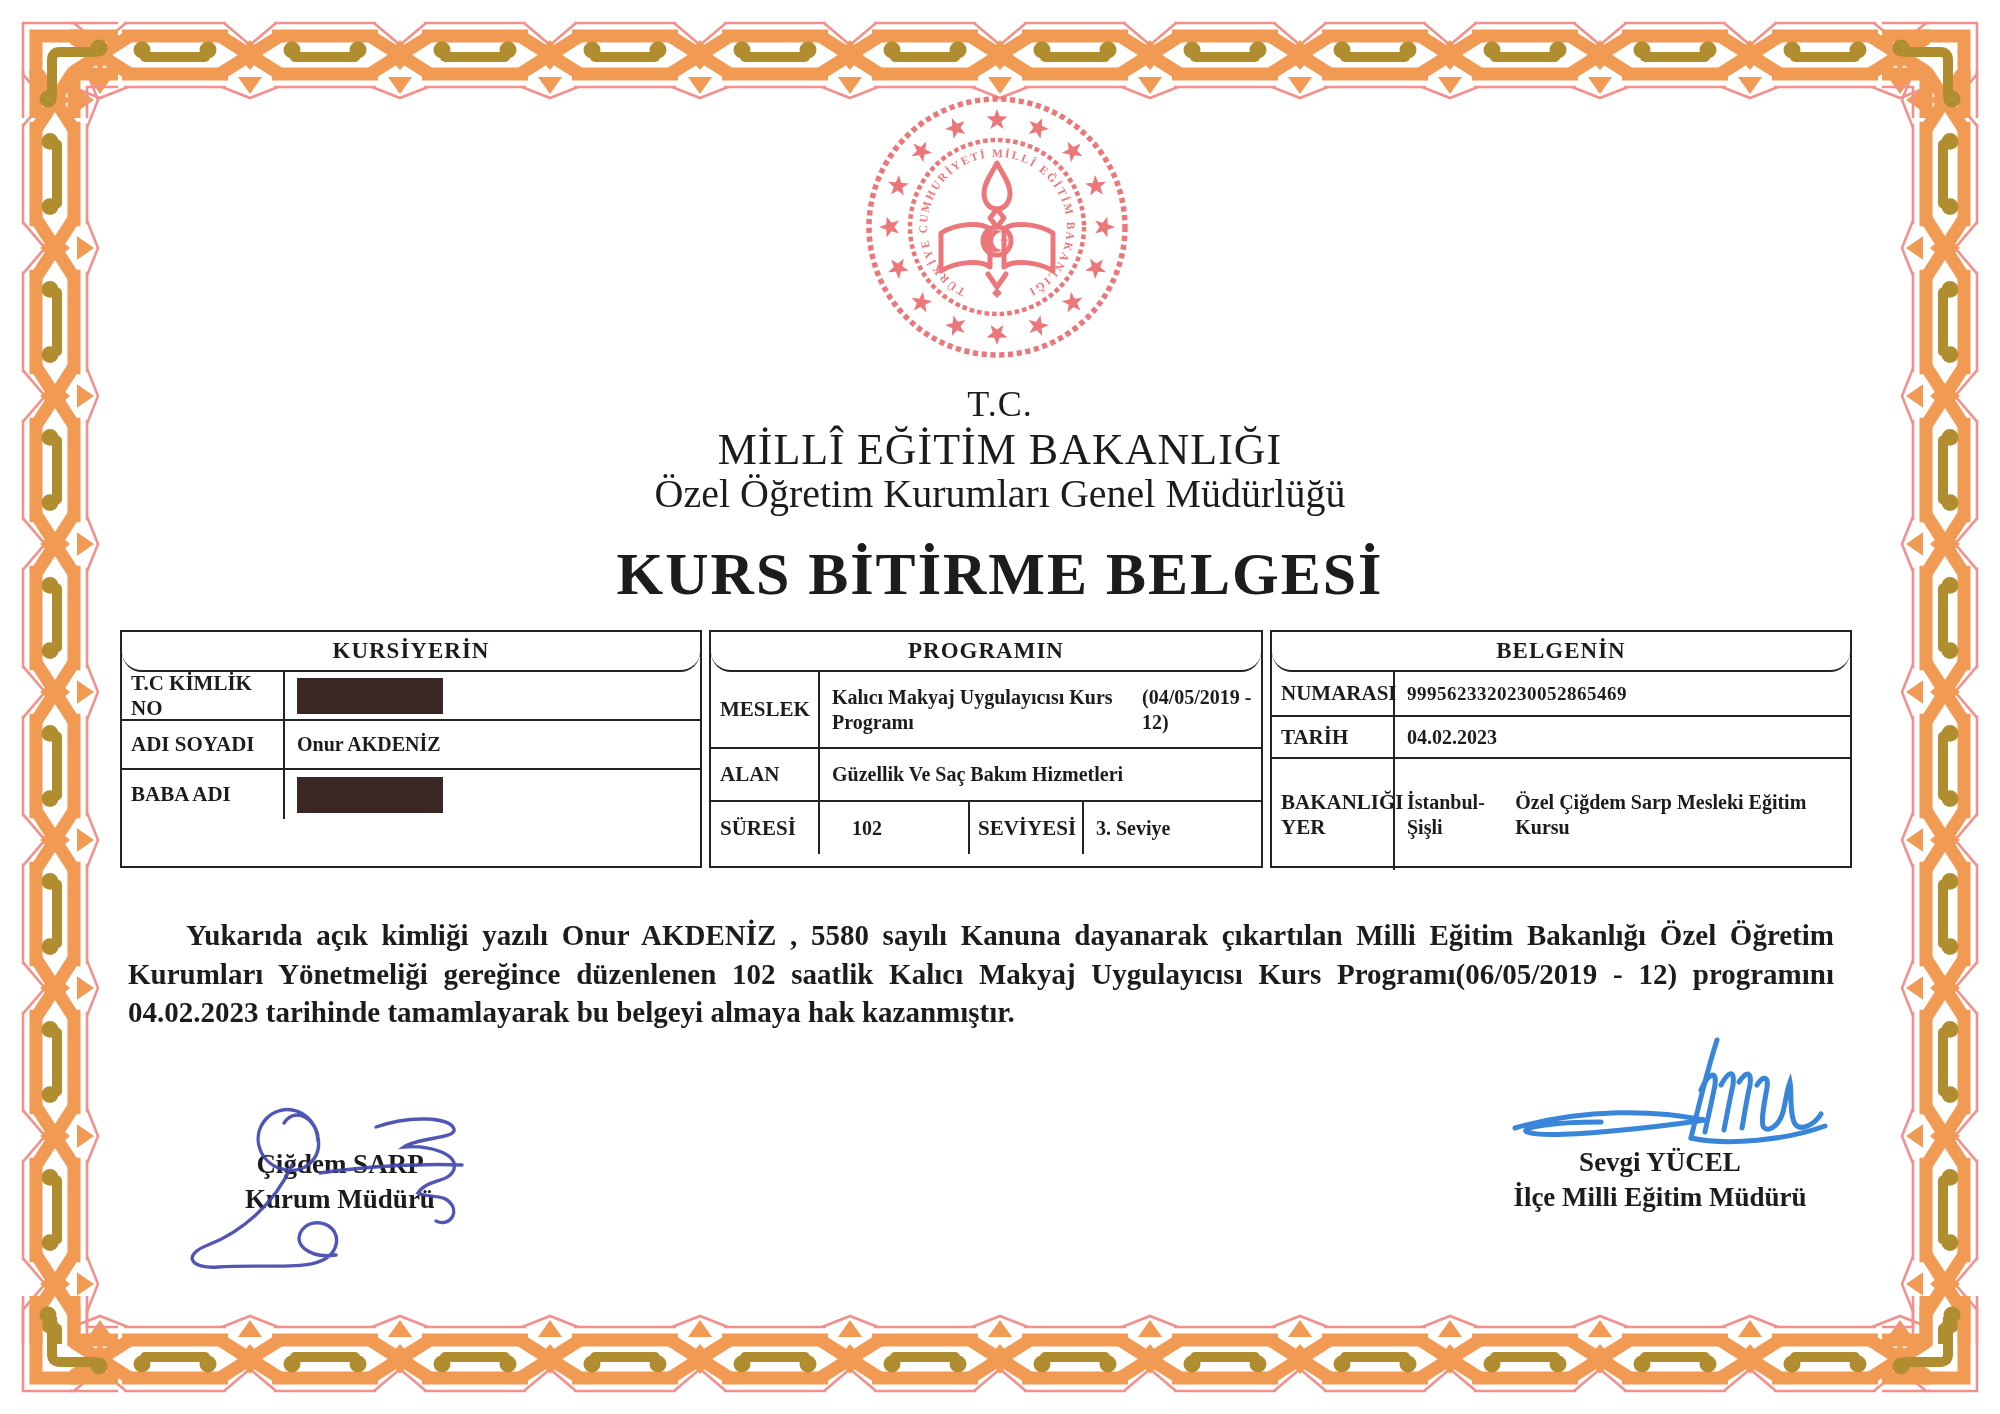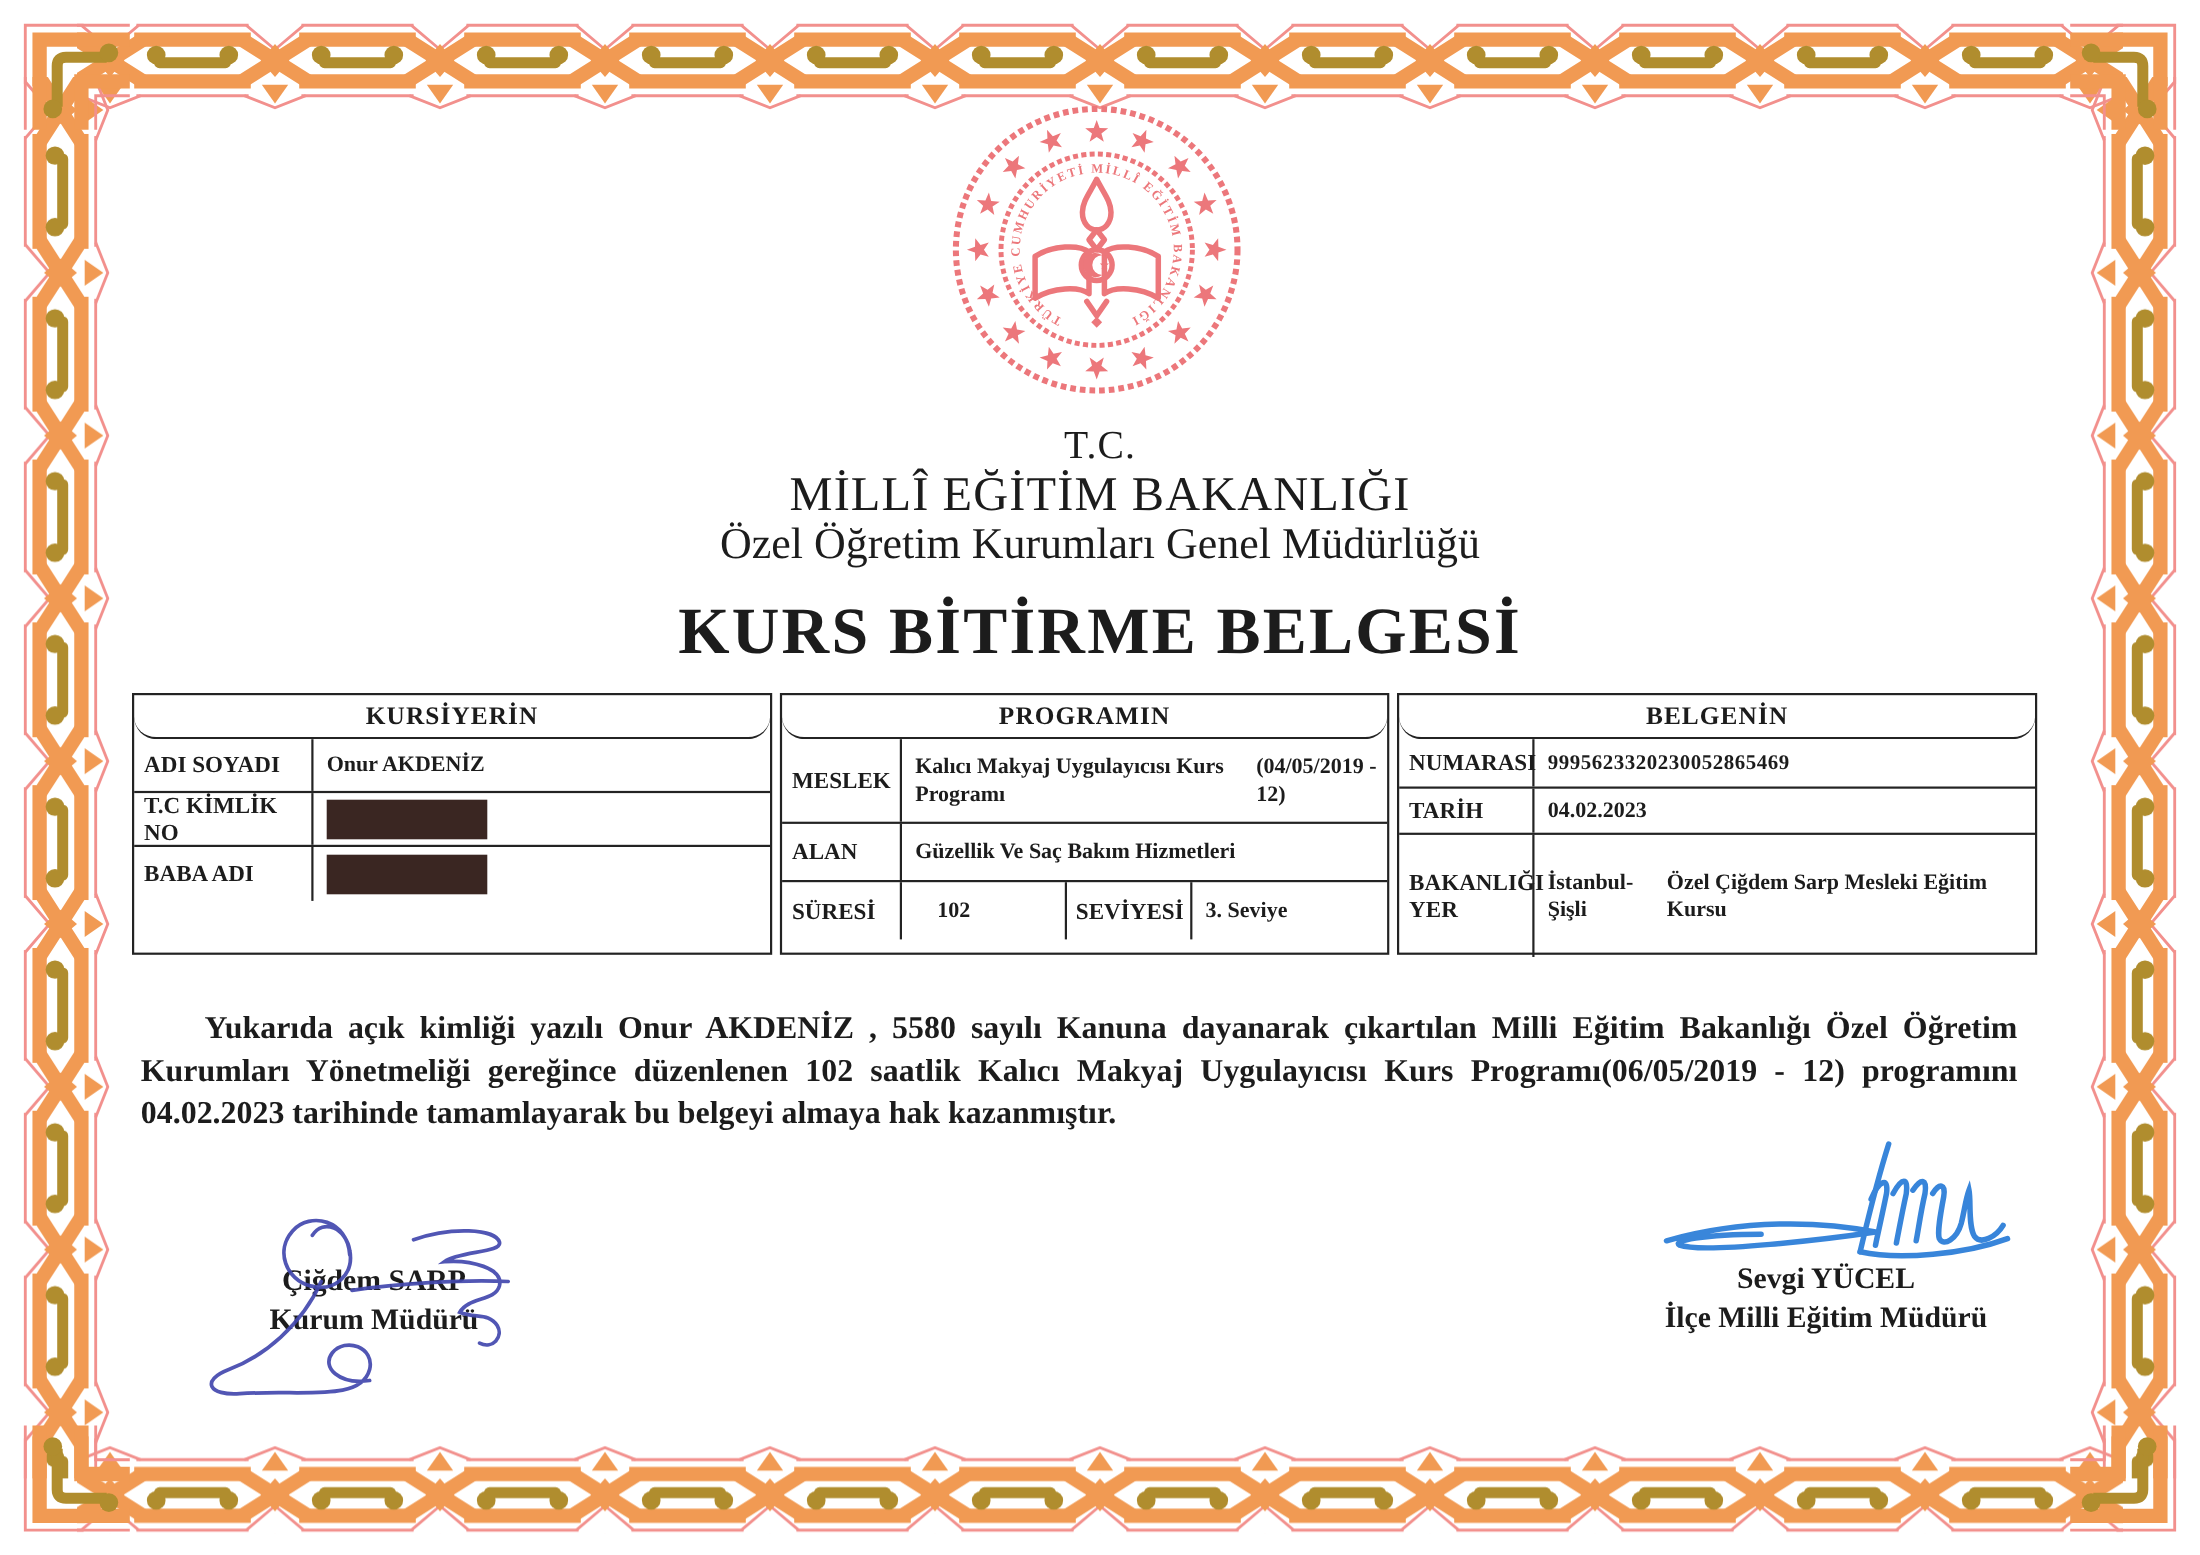--- a/index.html
+++ b/index.html
@@ -143,28 +143,28 @@
   </svg>
 
   <div class="abs ctr tc-line">T.C.</div>
   <div class="abs ctr ministry">MİLLÎ EĞİTİM BAKANLIĞI</div>
   <div class="abs ctr directorate">Özel Öğretim Kurumları Genel Müdürlüğü</div>
   <div class="abs ctr doc-title">KURS BİTİRME BELGESİ</div>
 
   <div class="panel" style="left:120px;top:630px;width:582px;height:238px">
     <div class="phead" style="height:40px">KURSİYERİN</div>
     <div class="prow" style="height:49px">
-      <div class="plabel" style="width:163px">ADI SOYADI</div>
-      <div class="pval">Onur AKDENİZ</div>
-    </div>
-    <div class="prow" style="height:49px">
       <div class="plabel" style="width:163px">T.C KİMLİK NO</div>
       <div class="pval">
           <span class="redact"></span>
         </div>
+    </div>
+    <div class="prow" style="height:49px">
+      <div class="plabel" style="width:163px">ADI SOYADI</div>
+      <div class="pval">Onur AKDENİZ</div>
     </div>
     <div class="prow" style="height:49px">
       <div class="plabel" style="width:163px">BABA ADI</div>
       <div class="pval">
           <span class="redact"></span>
         </div>
     </div>
   </div>
 
   <div class="panel" style="left:709px;top:630px;width:554px;height:238px">

